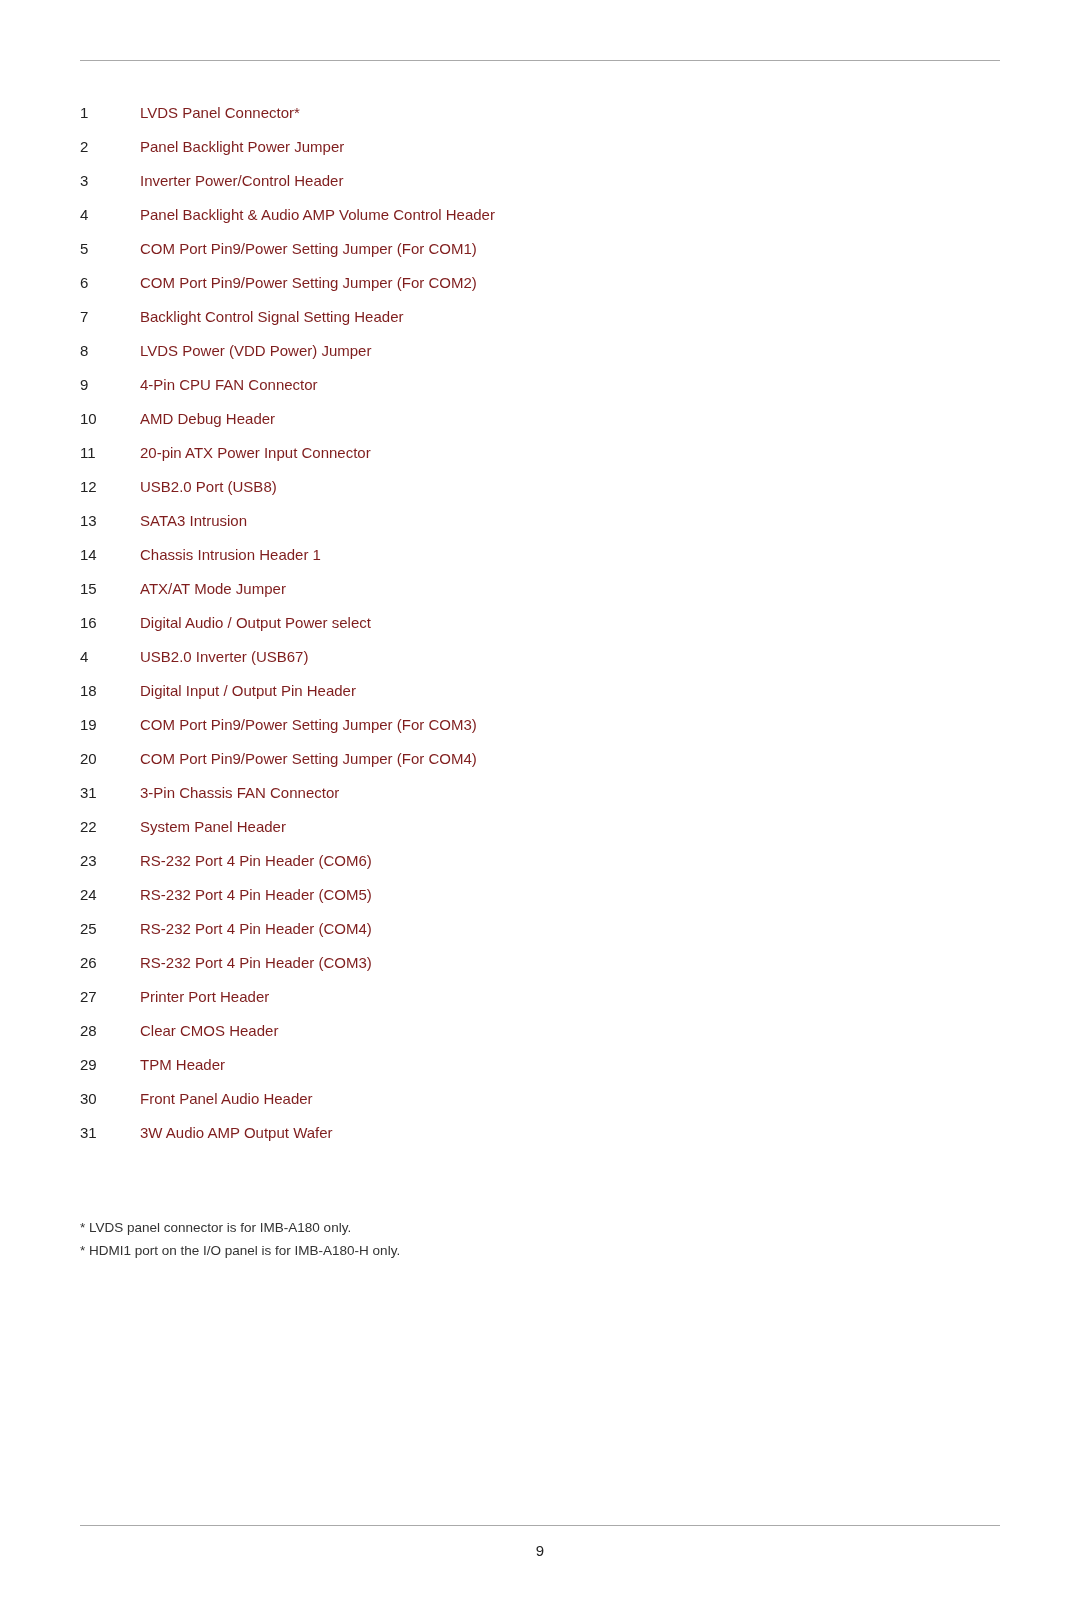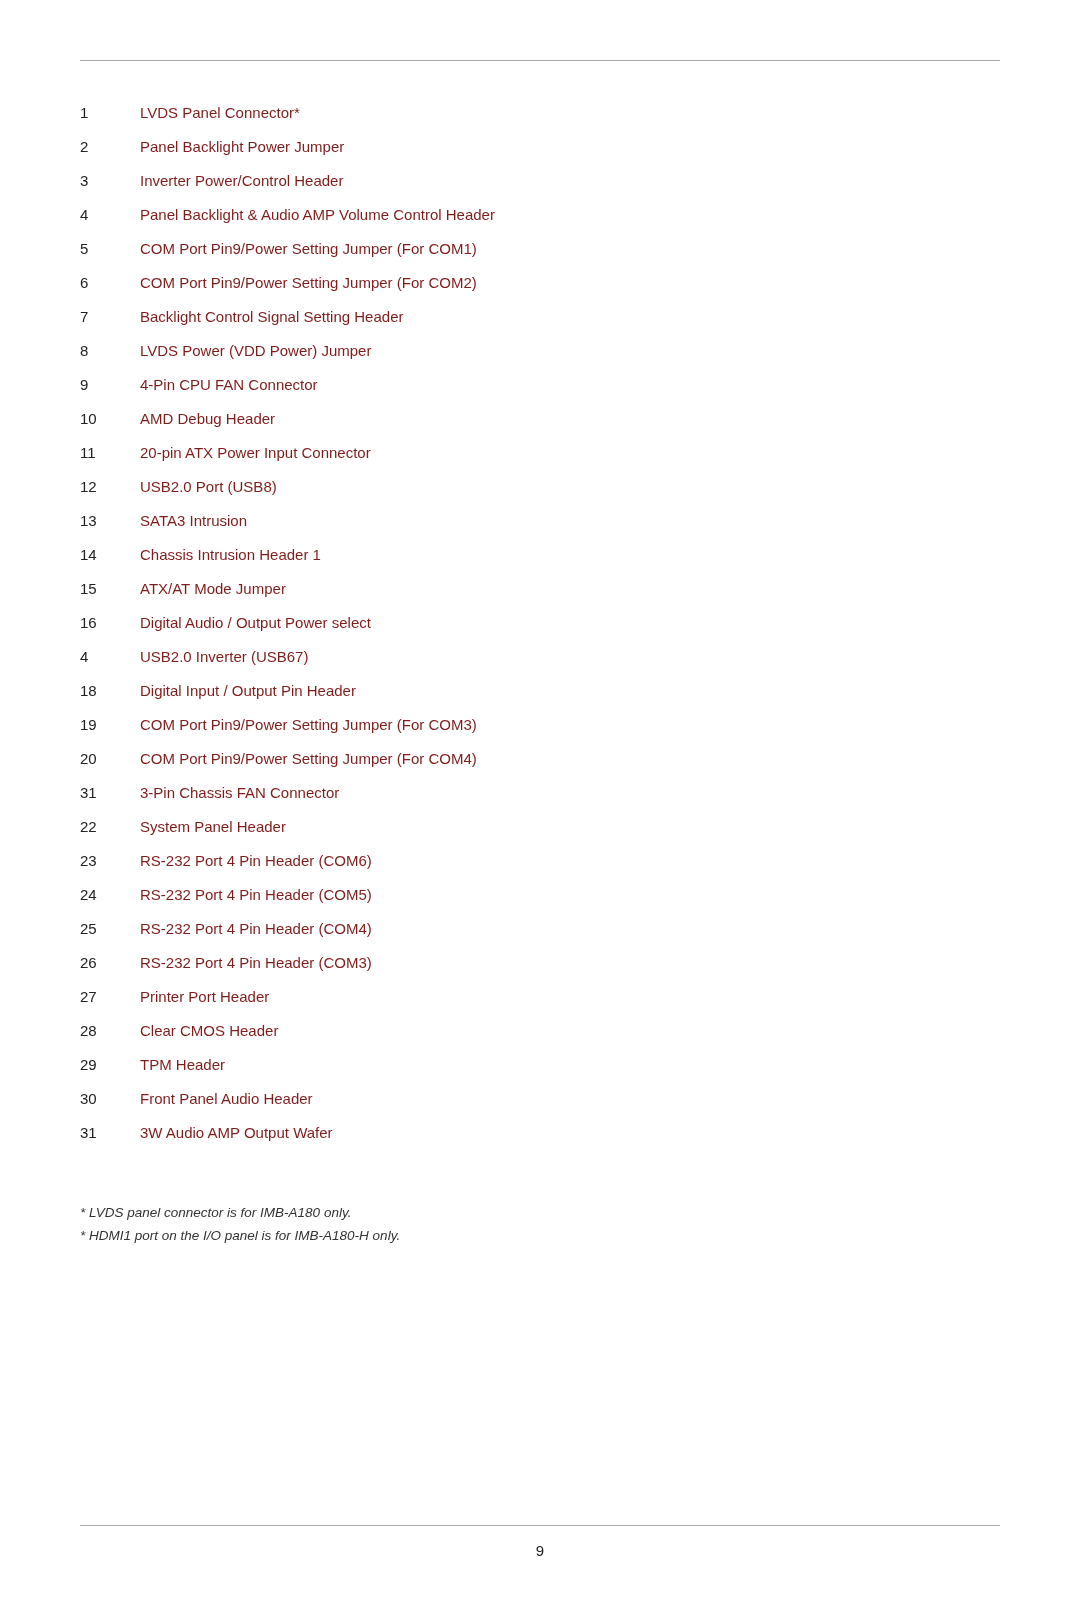--- a/index.html
+++ b/index.html
@@ -51,23 +51,22 @@
       color: #222222;
       flex-shrink: 0;
     }
 
     .item-label {
       font-size: 15px;
       color: #7f1d1d;
     }
 
     .footnotes {
-      margin-top: 7px;
+      margin-top: 22px;
       margin-bottom: 40px;
-      font-style: italic;
     }
 
     .footnote {
       font-size: 13.5px;
       color: #333333;
       line-height: 1.7;
     }
 
     .bottom-rule {
       border: none;

